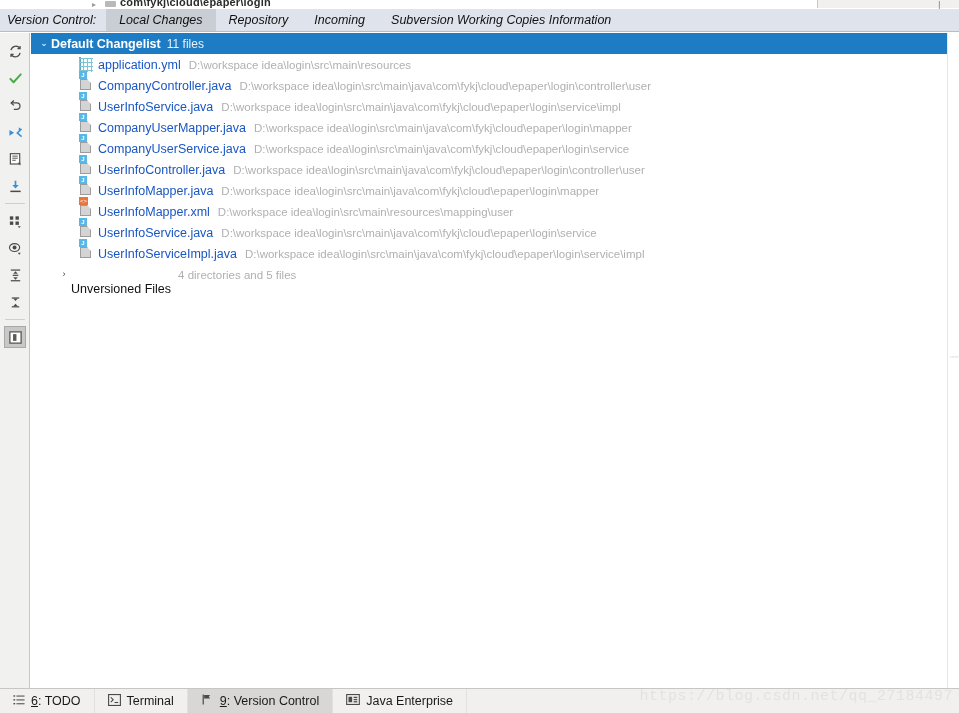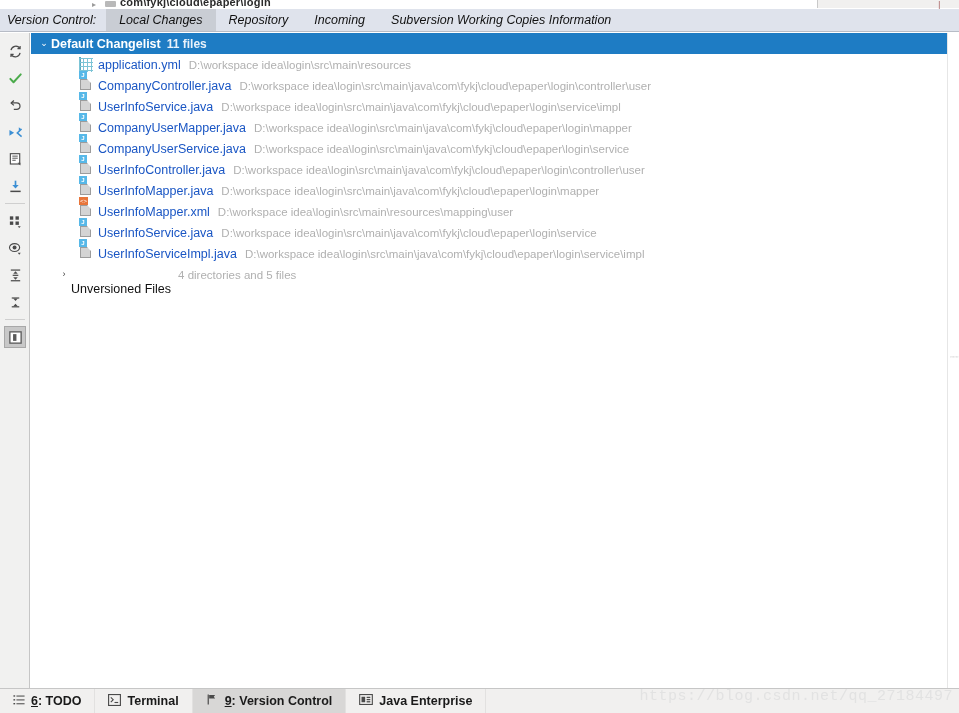--- a/index.html
+++ b/index.html
@@ -160,21 +160,21 @@
     white-space: nowrap;
     cursor: default;
   }
   .row.changelist {
     background: #1e7cc4;
     color: #ffffff;
     padding-left: 6px;
   }
   .row.changelist .twisty { color: #ffffff; }
   .cl-title { font-weight: bold; font-size: 12.5px; }
-  .cl-count { margin-left: 6px; font-size: 12px; font-weight: bold; color: #e8f1fa; }
+  .cl-count { margin-left: 6px; font-size: 12px; font-weight: normal; color: #e8f1fa; }
 
   .twisty {
     width: 14px;
     font-size: 9px;
     color: #3b3b3b;
     display: inline-block;
     text-align: center;
     line-height: 21px;
   }
 
@@ -266,21 +266,20 @@
   }
   .sb-btn {
     display: flex; align-items: center;
     gap: 6px;
     padding: 0 13px;
     font-size: 12.5px;
     color: #1a1a1a;
     white-space: nowrap;
     cursor: default;
     border-right: 1px solid #e2e1e0;
-    font-weight: bold;
   }
   .sb-btn.active { background: #d8d7d6; }
   .sb-btn u { text-decoration: underline; }
 
   .watermark {
     position: absolute;
     right: 6px; bottom: 8px;
     font-family: "Liberation Mono", monospace;
     font-size: 15px;
     color: #e2e2e2;

